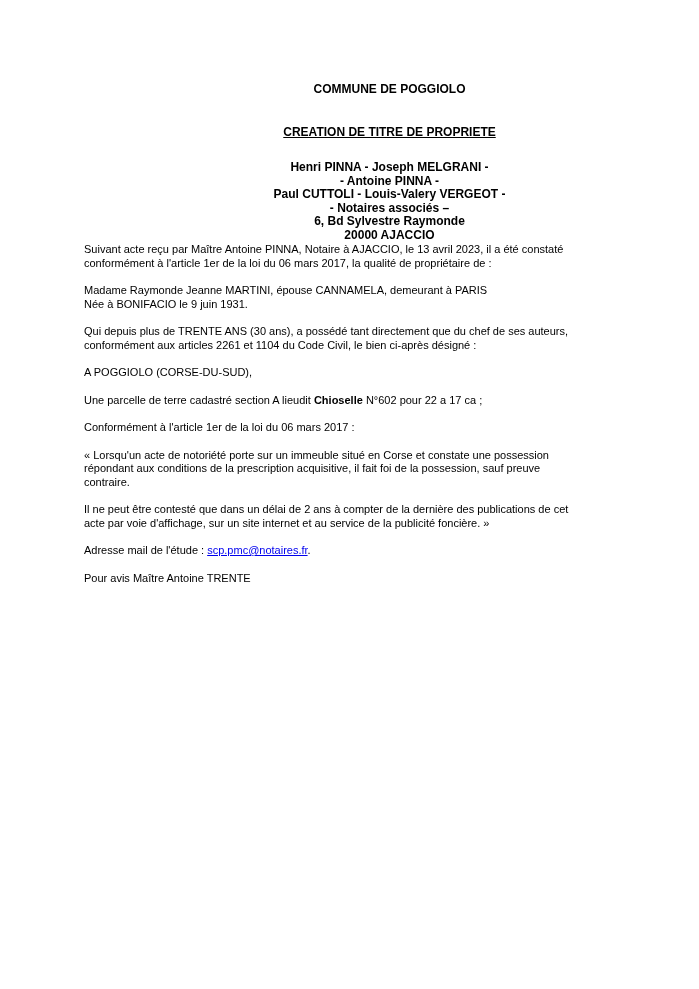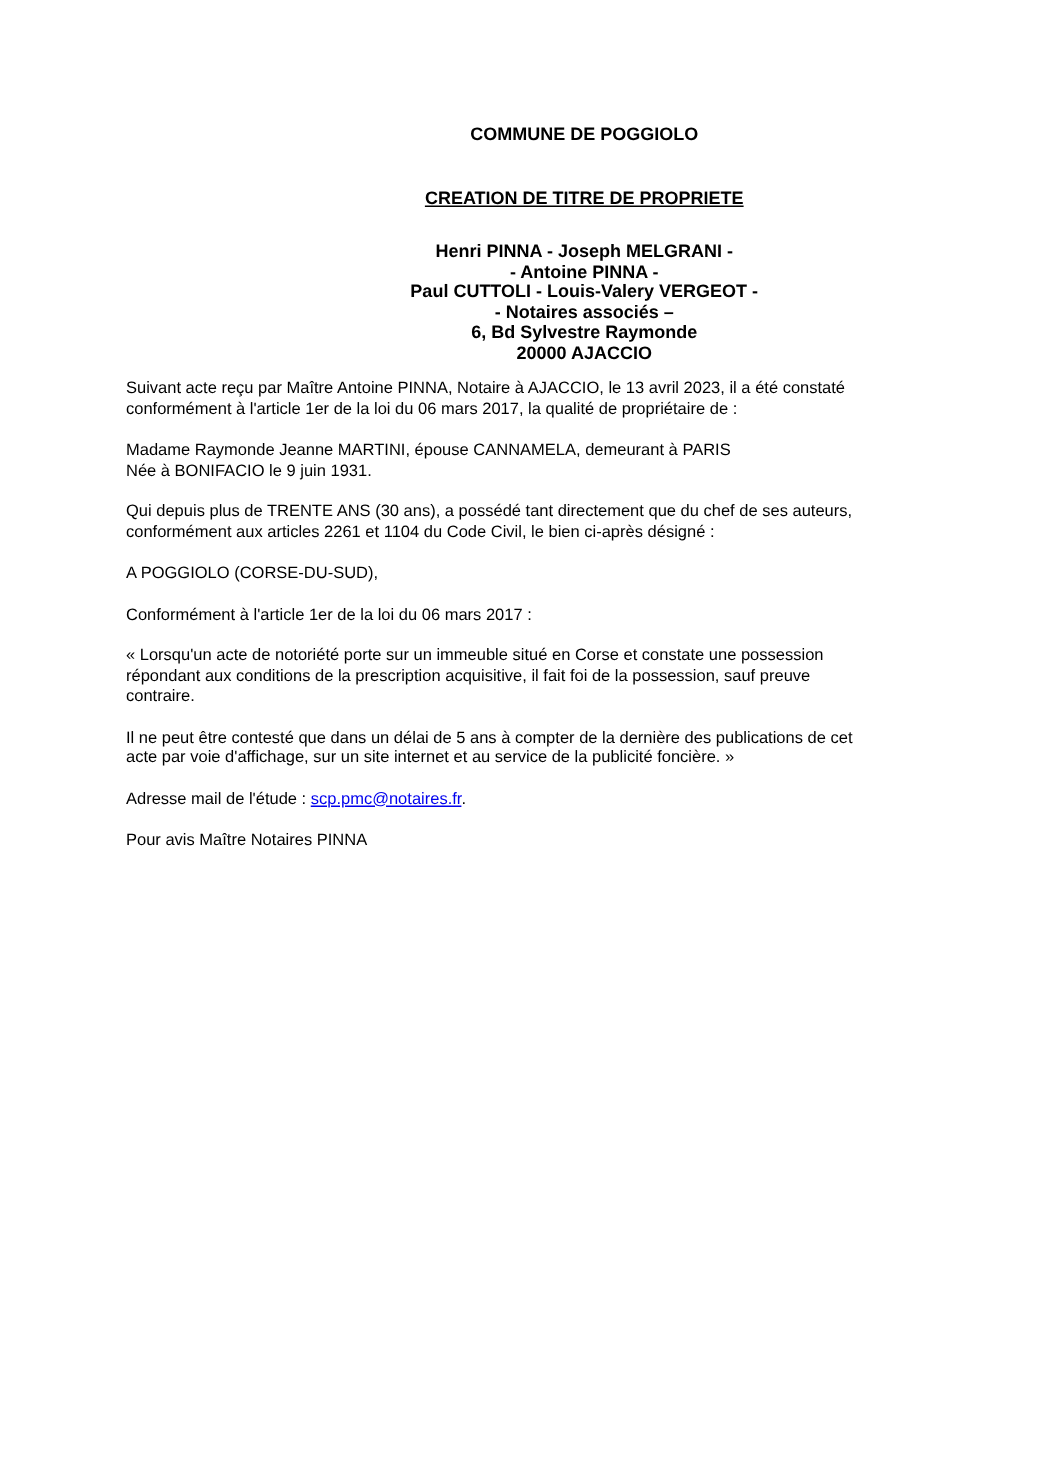--- a/index.html
+++ b/index.html
@@ -30,21 +30,21 @@
   .doc-header .doc-title {
     margin-top: 29px;
     text-decoration: underline;
   }
   .doc-header .notaries {
     margin-top: 22px;
   }
   .doc-body {
     position: absolute;
     left: 84px;
-    top: 253px;
+    top: 243px;
     width: 560px;
     font-size: 11px;
     line-height: 13.5px;
   }
   .doc-body p {
     margin: 0 0 14px 0;
     white-space: pre-line;
   }
   .bold {
     font-weight: bold;
@@ -77,28 +77,29 @@
 conformément à l'article 1er de la loi du 06 mars 2017, la qualité de propriétaire de :</p>
 
     <p>Madame Raymonde Jeanne MARTINI, épouse CANNAMELA, demeurant à PARIS
 Née à BONIFACIO le 9 juin 1931.</p>
 
     <p>Qui depuis plus de TRENTE ANS (30 ans), a possédé tant directement que du chef de ses auteurs,
 conformément aux articles 2261 et 1104 du Code Civil, le bien ci-après désigné :</p>
 
     <p>A POGGIOLO (CORSE-DU-SUD),</p>
 
+    <p><span>Une parcelle de terre cadastré section A lieudit </span><span class="bold">Chioselle</span><span> N°602 pour 22 a 17 ca ;</span></p>
 
     <p>Conformément à l'article 1er de la loi du 06 mars 2017 :</p>
 
     <p>« Lorsqu'un acte de notoriété porte sur un immeuble situé en Corse et constate une possession
 répondant aux conditions de la prescription acquisitive, il fait foi de la possession, sauf preuve
 contraire.</p>
 
-    <p>Il ne peut être contesté que dans un délai de 5 ans à compter de la dernière des publications de cet
+    <p>Il ne peut être contesté que dans un délai de 2 ans à compter de la dernière des publications de cet
 acte par voie d'affichage, sur un site internet et au service de la publicité foncière. »</p>
 
     <p><span>Adresse mail de l'étude : </span><a class="email-link" id="email-link" style="color: rgb(0, 0, 238);">scp.pmc@notaires.fr</a><span>.</span></p>
 
-    <p>Pour avis Maître Notaires PINNA</p>
+    <p>Pour avis Maître Antoine TRENTE</p>
   </div>
 
 </div>
 
 </body></html>

